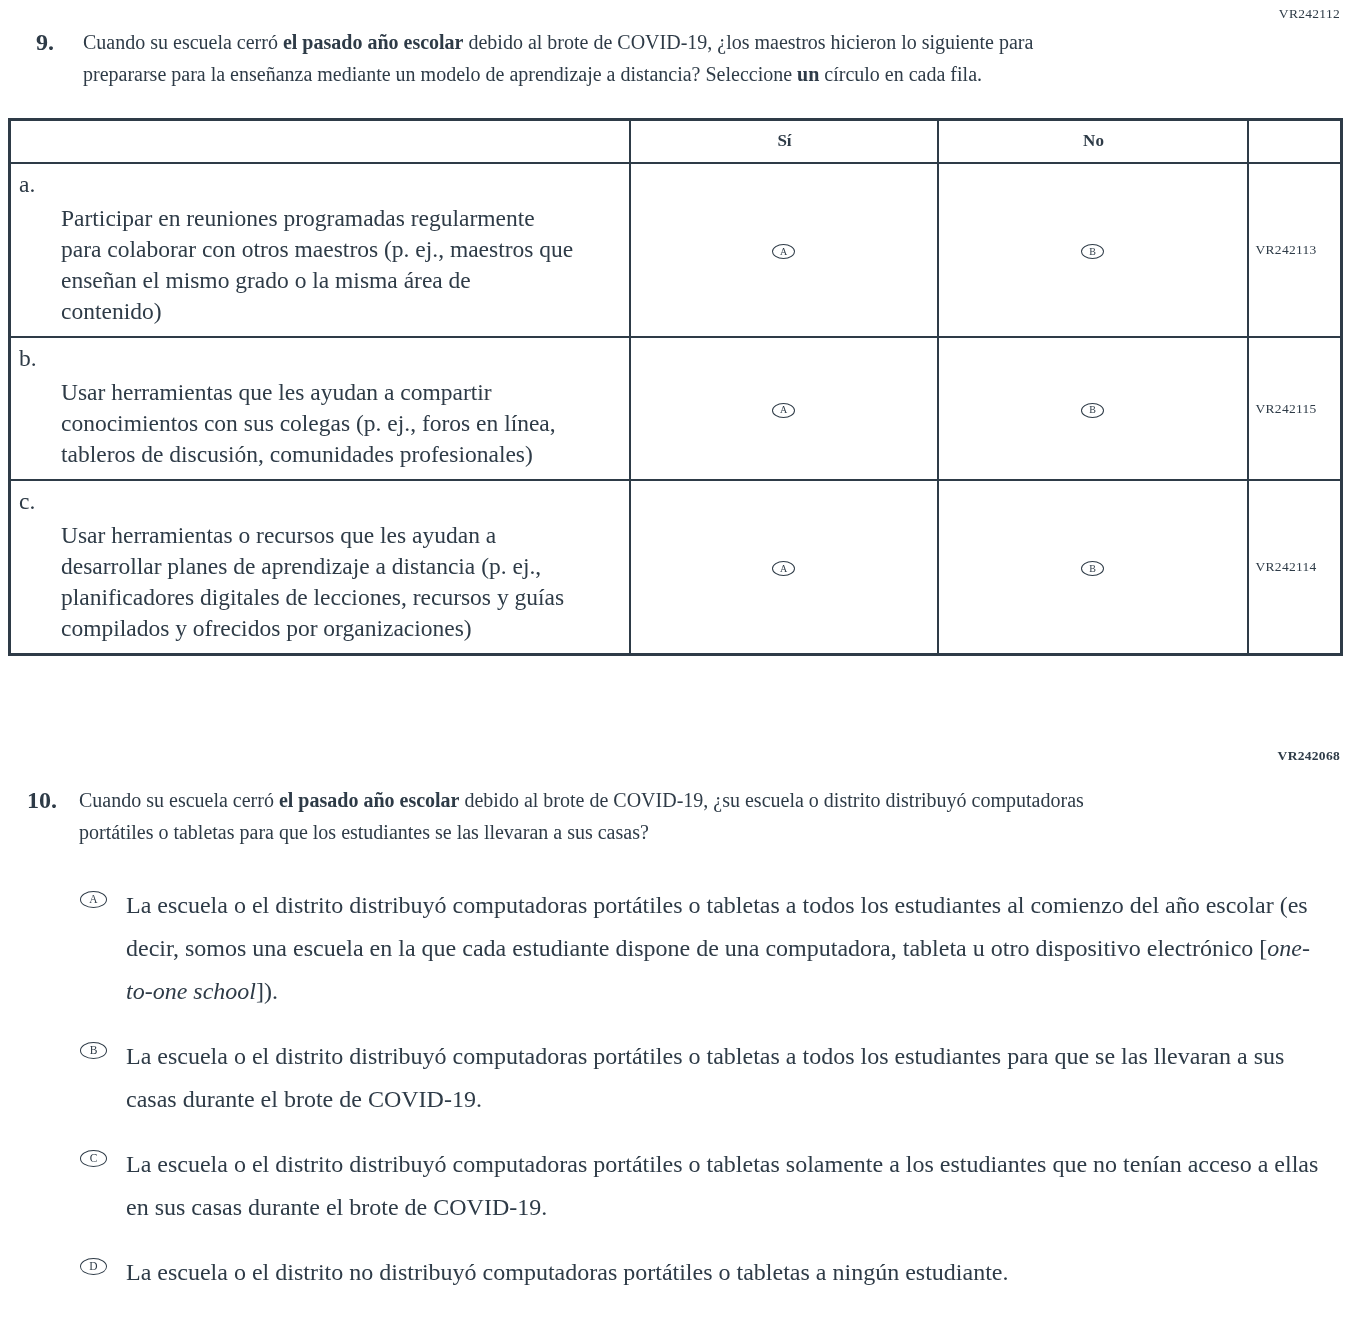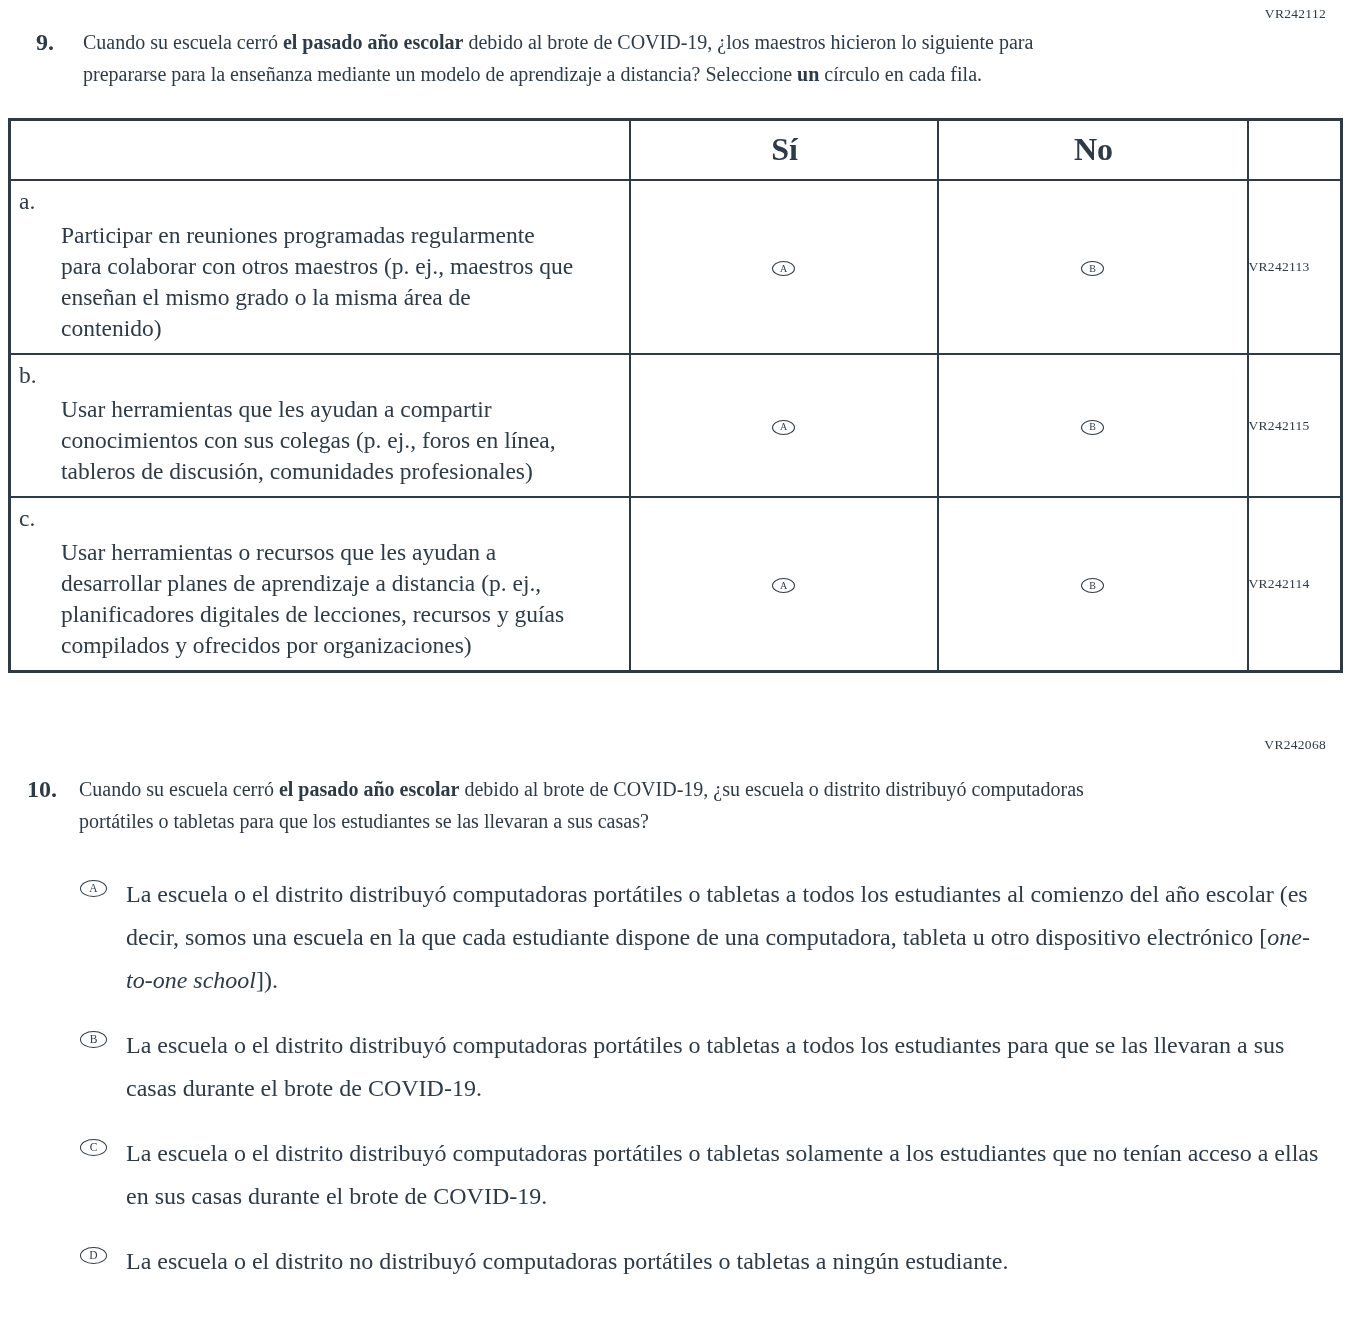--- a/index.html
+++ b/index.html
@@ -7,25 +7,25 @@
   body {
     width:1347px; height:1321px;
     font-family:"Liberation Serif","DejaVu Serif",serif;
     color:#2e3b47;
     position:relative;
     overflow:hidden;
   }
   .code {
     font-size:13.5px;
     text-align:right;
-    padding-right:21px;
+    padding-right:7px;
     letter-spacing:0.3px;
   }
   .top-code { padding-top:6px; }
-  .mid-code { margin-top:64px; }
+  .mid-code { margin-top:92px;font-weight:bold; }
 
   .q { display:flex; padding-left:36px; padding-right:30px; }
   .q-num { font-weight:bold; font-size:24px; line-height:32px; flex:0 0 auto; width:47px; }
   .q10-block .q-num { width:52px; margin-left:-9px; }
   .q-text { font-size:20px; line-height:32px; max-width:1010px; }
   .q-text b { font-weight:bold; }
   .q9-block { margin-top:4px; }
   .q10-block { margin-top:20px; }
 
   
@@ -35,31 +35,31 @@
     width:1332px;
     margin:28px 7px 0 8px;
     border:3px solid #2e3b47;
   }
   th,td { border:2px solid #2e3b47; }
   col.c-desc { width:620px; }
   col.c-si   { width:308px; }
   col.c-no   { width:310px; }
   col.c-code { width:94px;  }
   th.opt-h {
-    font-size:32px; font-weight:bold;
+    font-size:17px; font-weight:bold;
     text-align:center; padding:10px 0 11px 2px;
   }
   td.desc { vertical-align:top; padding:5px 10px 9px 8px; }
   .desc-flex { display:flex; }
   .row-letter { flex:0 0 42px; font-size:23.5px; line-height:31px; }
   .row-text { font-size:23.5px; line-height:31px; max-width:515px;margin-top:34px; }
   td.opt { text-align:center; vertical-align:middle; }
   td.codecell {
     font-size:13.5px; vertical-align:middle;
-    letter-spacing:0.3px;margin-left:48px;
+    padding-left:7px; letter-spacing:0.3px;margin-left:48px;
   }
 
   
   .bubble {
     display:inline-flex; align-items:center; justify-content:center;
     width:23px; height:15px;
     border:1.7px solid #2e3b47; border-radius:50%;
     cursor:pointer; background:#fff;
   }
   .bubble .bl { font-size:10px; line-height:1; font-family:"Liberation Serif",serif; }

